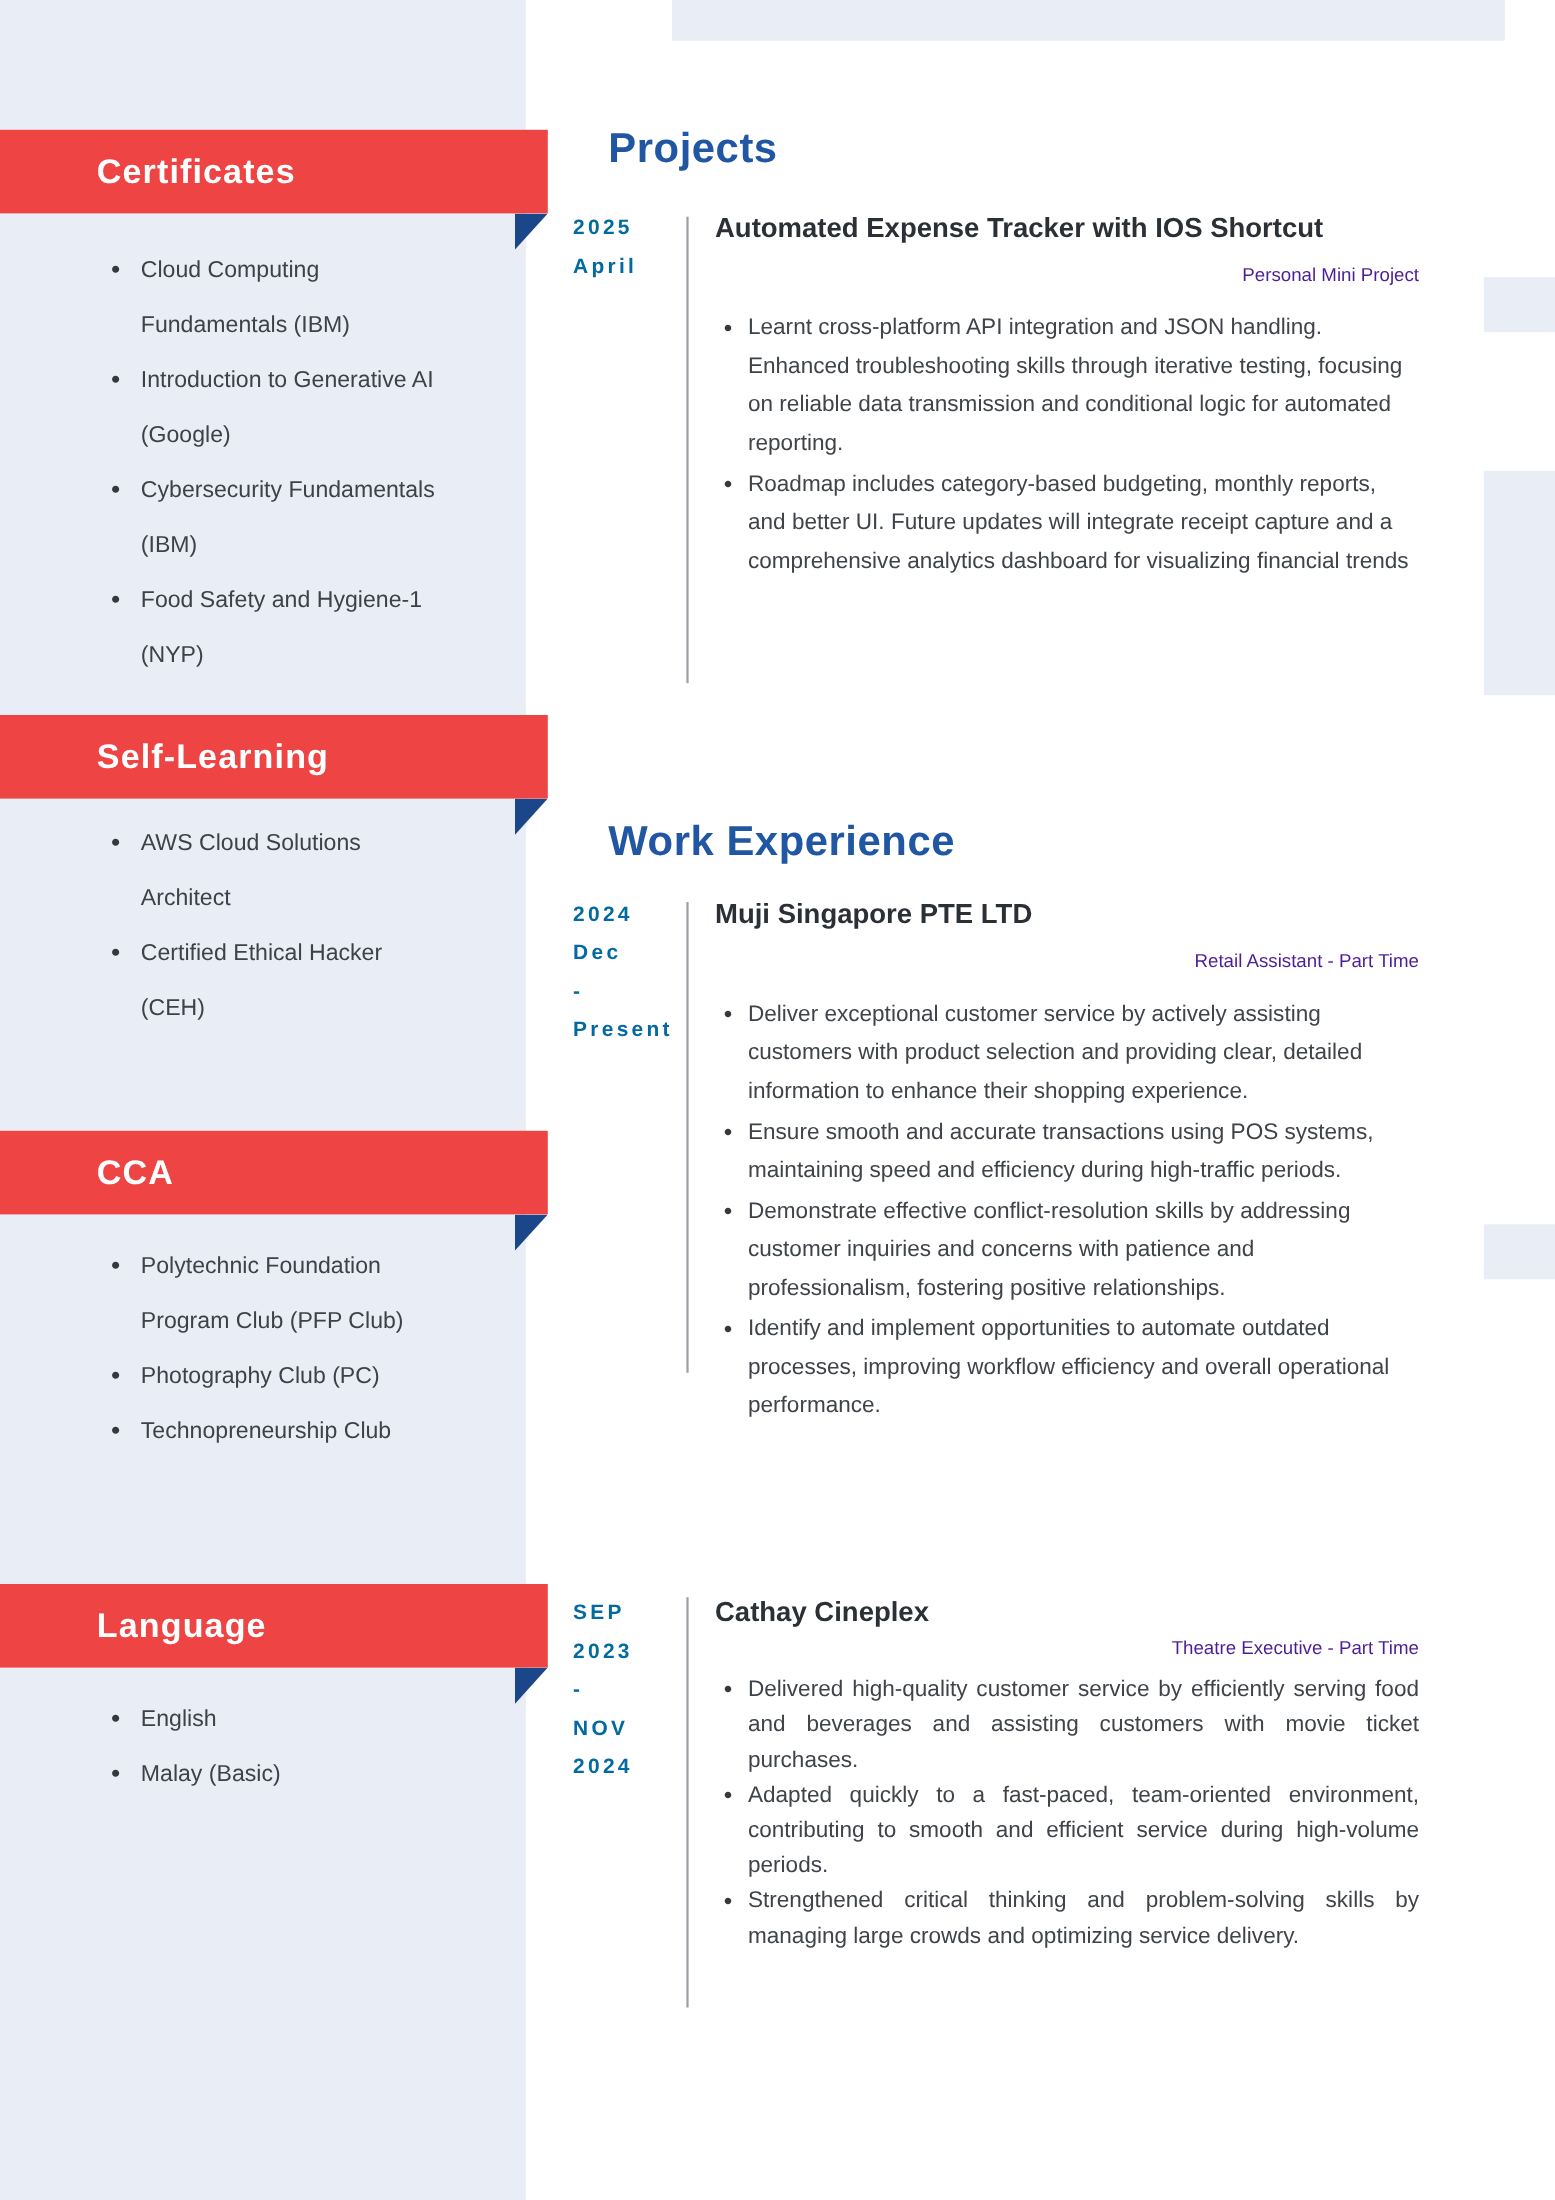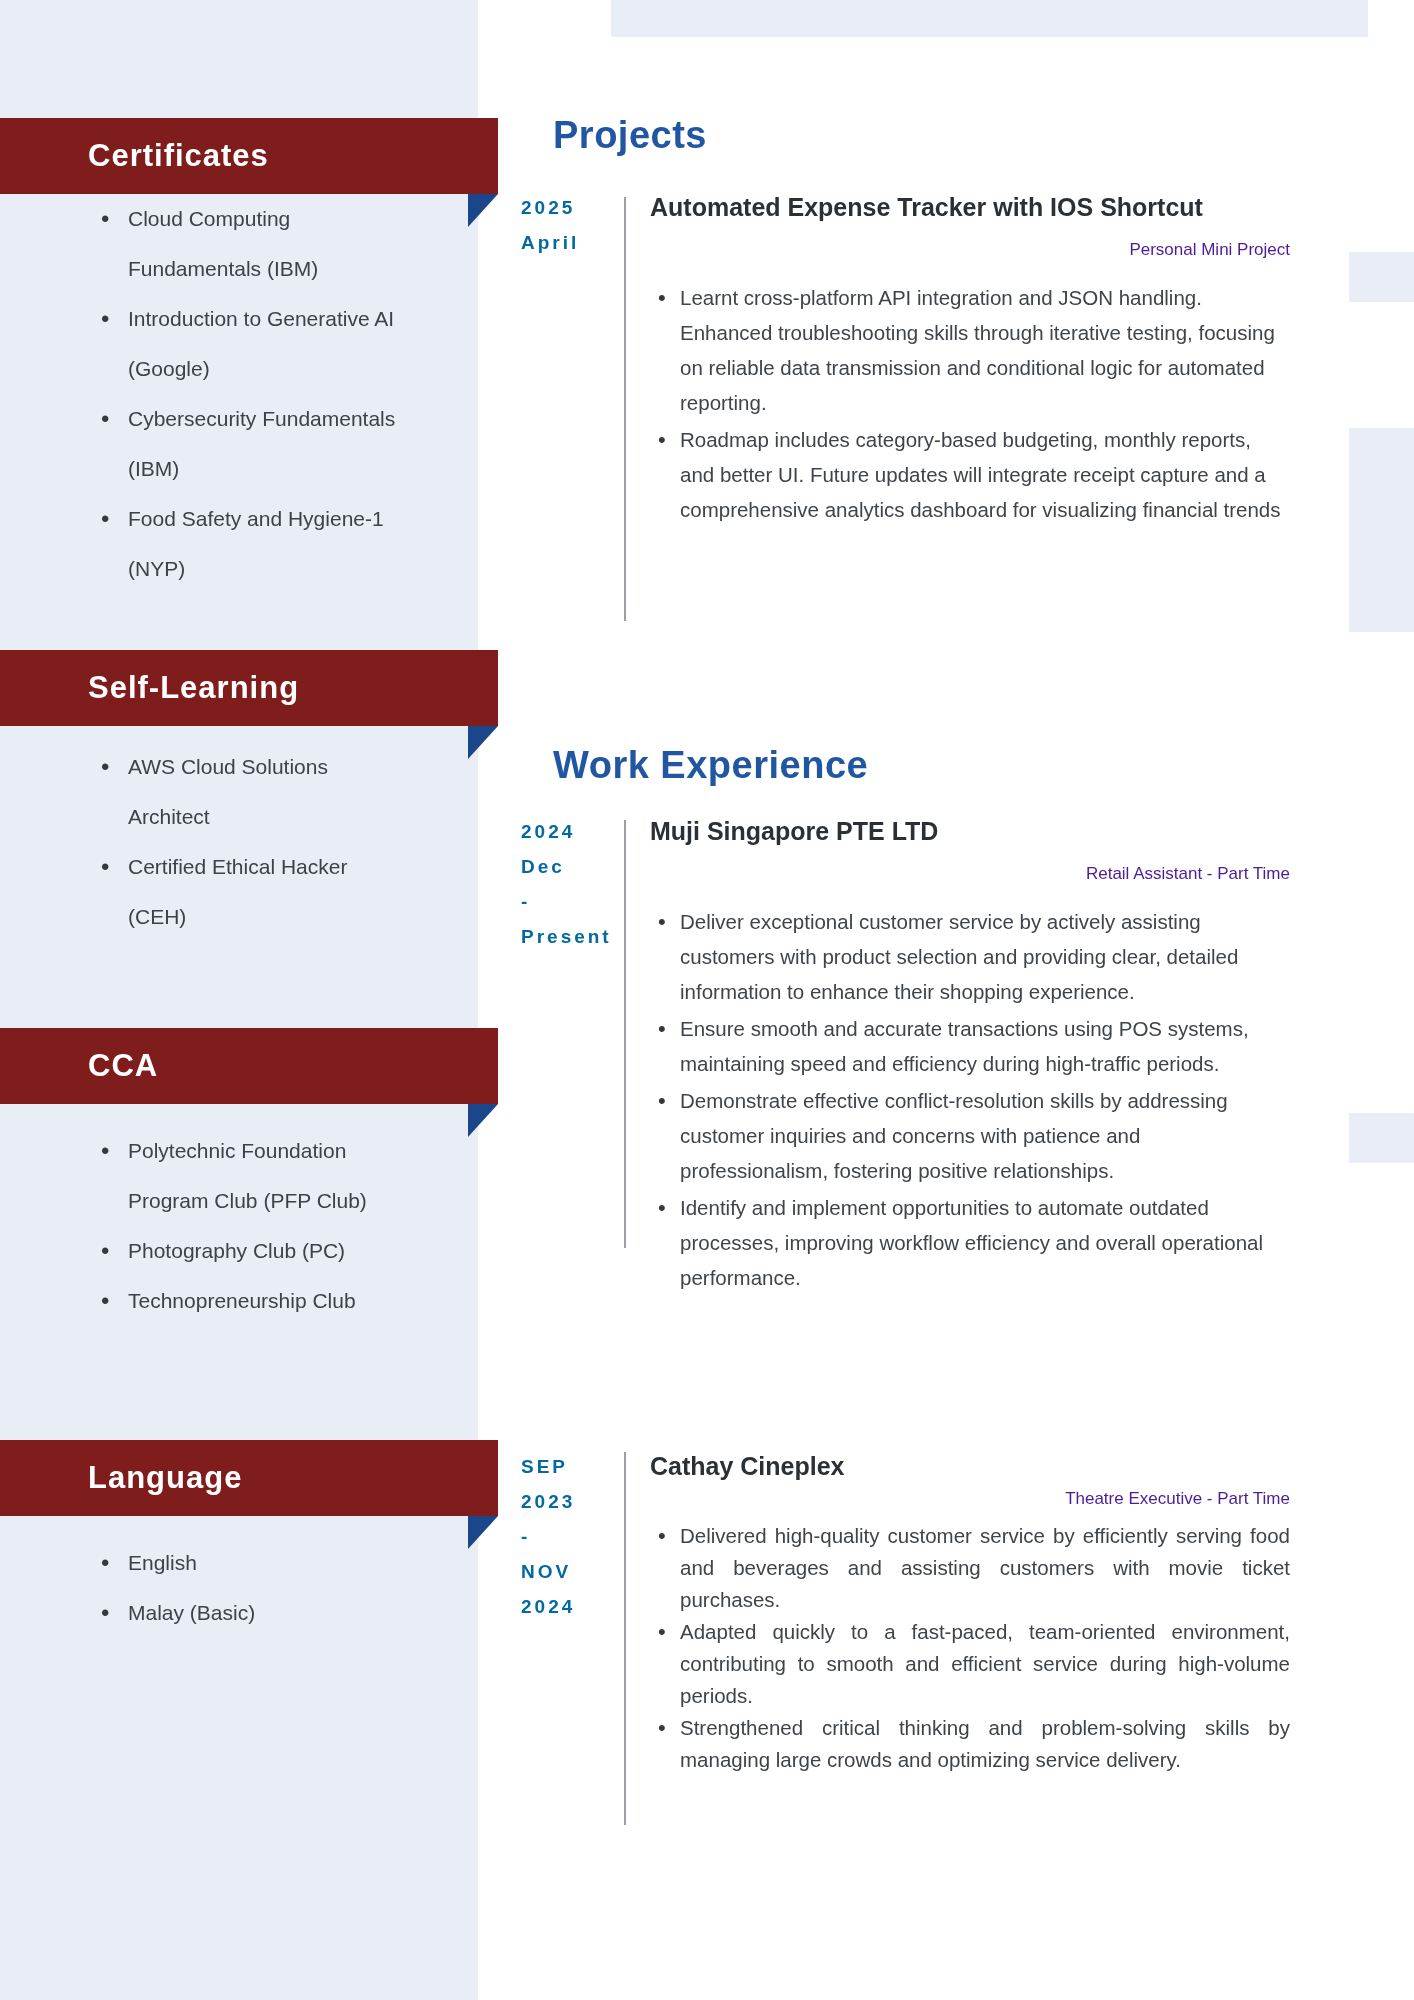--- a/index.html
+++ b/index.html
@@ -10,30 +10,30 @@
   
   .sidebar-bg { position:absolute; left:0; top:0; width:478px; height:2000px; background:#e9edf5; }
   .topbar { position:absolute; left:611px; top:0; width:757px; height:37px; background:#e9edf5; }
   .rblock { position:absolute; left:1349px; width:65px; background:#e9edf5; }
   .rb1 { top:252px; height:50px; }
   .rb2 { top:428px; height:204px; }
   .rb3 { top:1113px; height:50px; }
 
   
   .side-sec { position:absolute; left:0; width:478px; }
-  .banner { position:relative; width:498px; height:76px; background:#7f1d1d; }
+  .banner { position:relative; width:498px; height:76px; background:#ef4444; }
   .banner-label { display:block; line-height:76px; padding-left:88px; color:#ffffff;
                   font-size:31px; font-weight:bold; letter-spacing:1px; }
   .fold { position:absolute; left:468px; top:76px; width:30px; height:33px; background:#1b4689;
           clip-path:polygon(0 0, 100% 0, 0 100%); }
   .side-list { list-style:none; padding-left:128px; padding-right:8px; }
   .side-list li { position:relative; font-size:21px; color:#3e4247; line-height:50px; }
   .side-list li::before { content:"\2022"; position:absolute; left:-27px; top:0;
                           font-size:24px; color:#35383c; }
-  .pt-cert { } .pt-self { padding-top:16px; }
+  .pt-cert { padding-top:27px; } .pt-self { padding-top:16px; }
   .pt-cca  { padding-top:22px; } .pt-lang { padding-top:22px; }
 
   
   .mhead { position:absolute; left:553px; font-size:38px; font-weight:bold;
            color:#2156a3; letter-spacing:0.5px; line-height:46px; }
   .entry { position:absolute; left:505px; width:800px; }
   .dates { position:absolute; left:16px; top:0; width:120px; text-align:left;
            font-size:19px; font-weight:bold; letter-spacing:3px; color:#0369a1;
            line-height:35px; }
   .vline { position:absolute; left:119px; width:0; border-left:2px solid #9aa0a5; }

